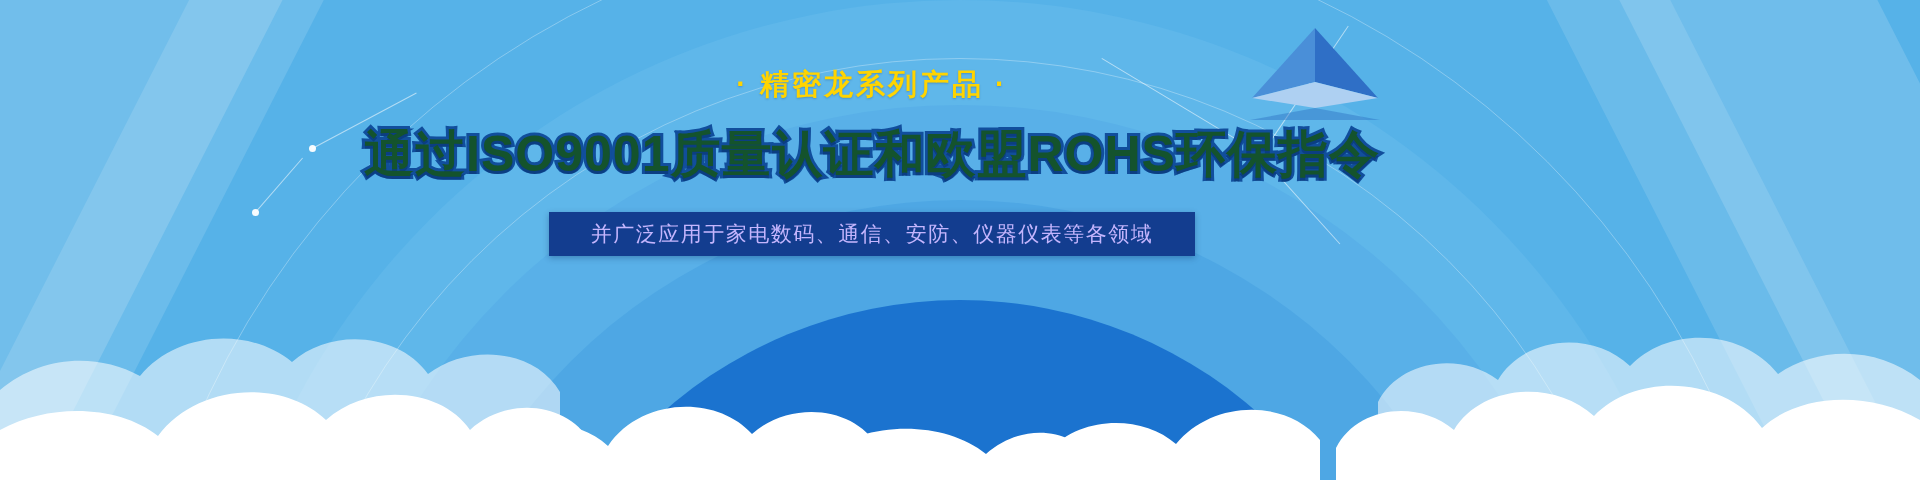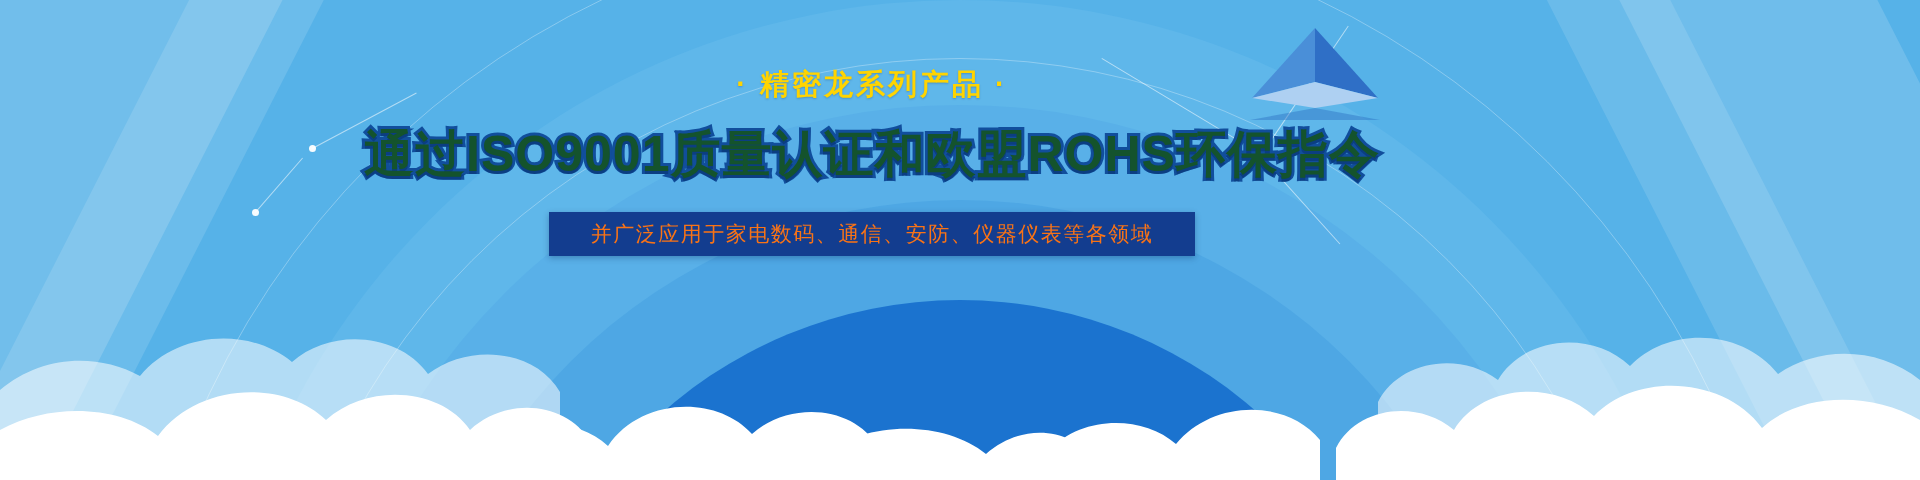--- a/index.html
+++ b/index.html
@@ -64,21 +64,21 @@
     -webkit-text-stroke:6px #114e9c;
     paint-order:stroke fill;
     text-shadow:0 3px 0 rgba(8,50,110,.55);
   }
   #subbar{
     margin-top:28px;background:#133d8f;
     padding:11px 42px;white-space:nowrap;
     box-shadow:0 2px 6px rgba(0,30,80,.30);
   }
   #subtext{
-    color:#f97316;font-size:21px;letter-spacing:1.5px;line-height:1;
+    color:#c4b5fd;font-size:21px;letter-spacing:1.5px;line-height:1;
   }
 </style>
 </head>
 <body>
 
 <div id="banner">
 
   <div class="layer">
     <div class="arc arc1"></div>
     <div class="arcline al1"></div>

